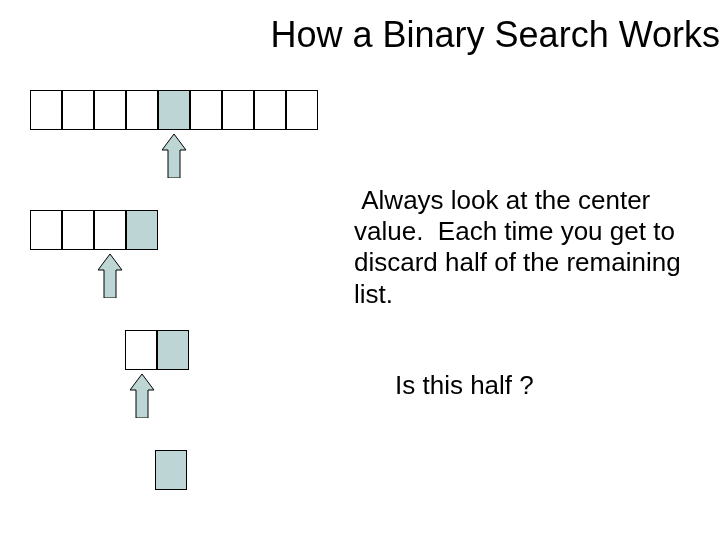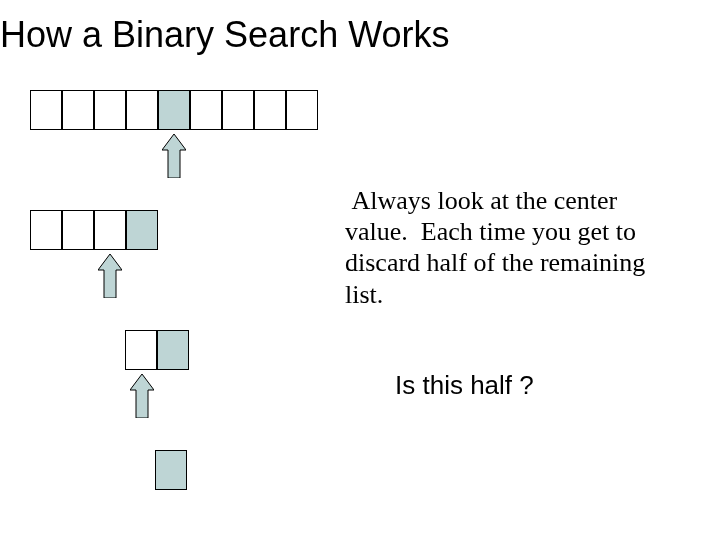--- a/index.html
+++ b/index.html
@@ -11,21 +11,21 @@
     font-family: Arial, Helvetica, sans-serif;
     color: #000;
     position: relative;
     overflow: hidden;
   }
   .title {
     position: absolute;
     top: 14px;
     left: 0;
     width: 720px;
-    text-align: left;
+    text-align: right;
     font-size: 36px;
     font-weight: 400;
   }
   .row {
     position: absolute;
     display: flex;
   }
   .cell {
     width: 32px;
     height: 40px;
@@ -83,15 +83,15 @@
   <div class="cell hl"></div>
 </div>
 <svg class="arrow" style="left:130px; top:374px;" viewBox="0 0 24 44">
   <polygon points="12,0 24,16 18,16 18,44 6,44 6,16 0,16" fill="#bed5d5" stroke="#000" stroke-width="1"></polygon>
 </svg>
 
 <div class="row" style="left:155px; top:450px;">
   <div class="cell hl"></div>
 </div>
 
-<div class="para" style="left:345px; top:185px; width:330px; white-space:pre-wrap;font-family:Liberation Serif, serif;"> Always look at the center value.  Each time you get to discard half of the remaining list.</div>
+<div class="para" style="left:354px; top:185px; width:330px; white-space:pre-wrap;"> Always look at the center value.  Each time you get to discard half of the remaining list.</div>
 
 <div class="para" style="left:395px; top:370px;">Is this half ?</div>
 
 </body></html>

